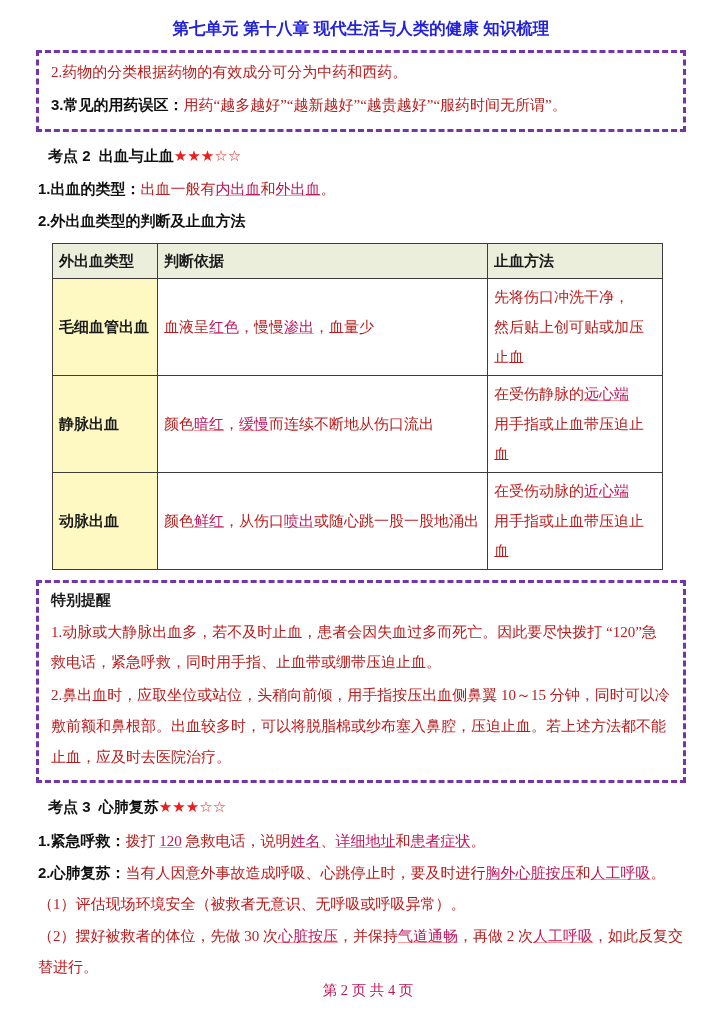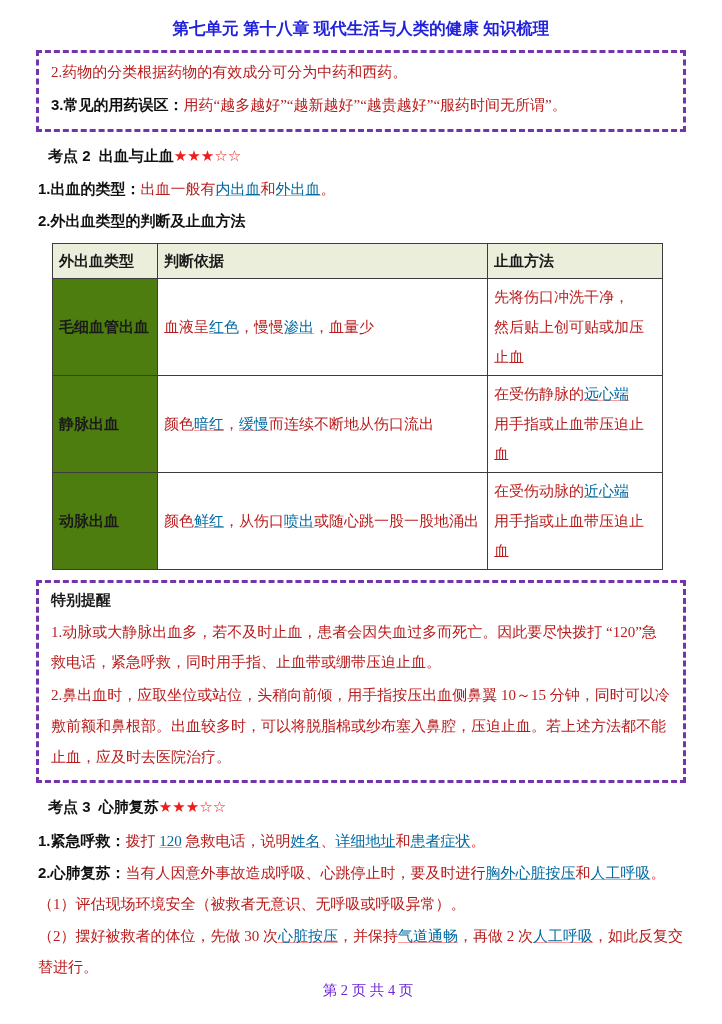--- a/index.html
+++ b/index.html
@@ -28,21 +28,21 @@
     border:3px dashed #7434ac;
     padding:2px 12px 6px 12px;
     margin-bottom:10px;
   }
 
   .rich, .para { white-space:pre-wrap; line-height:2.05; }
   .para { margin:2px 0; }
 
   .rt-p { color:#b91c1c; }
   .rt-b { color:#111; font-weight:bold; font-family:"Liberation Sans","DejaVu Sans",sans-serif; }
-  .rt-r { color:#0369a1; text-decoration:underline; text-decoration-color:#ff9a9a; }
+  .rt-r { color:#be185d; text-decoration:underline; text-decoration-color:#ff9a9a; }
   .rt-rp { color:#ee1c1c; }
 
   .kaodian {
     font-weight:bold;
     font-family:"Liberation Sans","DejaVu Sans",sans-serif;
     margin:10px 0 4px 12px;
     line-height:1.9;
   }
 
   .body-line { margin:1px 0 1px 2px; }
@@ -62,41 +62,41 @@
     white-space:pre-wrap;
   }
   table.bleed th {
     background:#eaeedb;
     font-weight:bold;
     font-family:"Liberation Sans","DejaVu Sans",sans-serif;
     height:33px;
     padding:2px 6px;
   }
   table.bleed td.type-cell {
-    background:#4d7c0f;
+    background:#fef9c3;
     font-weight:bold;
     font-family:"Liberation Sans","DejaVu Sans",sans-serif;
   }
   .col-type { width:105px; }
   .col-judge { width:330px; }
   .col-stop { width:175px; }
 
   .reminder-title {
     font-weight:bold;
     font-family:"Liberation Sans","DejaVu Sans",sans-serif;
     line-height:2.0;
   }
 
   .page-footer {
     position:absolute;
     bottom:24px;
     left:0; right:0;
     text-align:center;
     font-size:14.5px;
-    color:#6d28d9;
+    color:#be185d;
     padding-left:14px;
   }
 </style>
 </head>
 <body>
 
 <div class="page">
 
   <div class="doc-title">第七单元 第十八章 现代生活与人类的健康 知识梳理</div>
 

